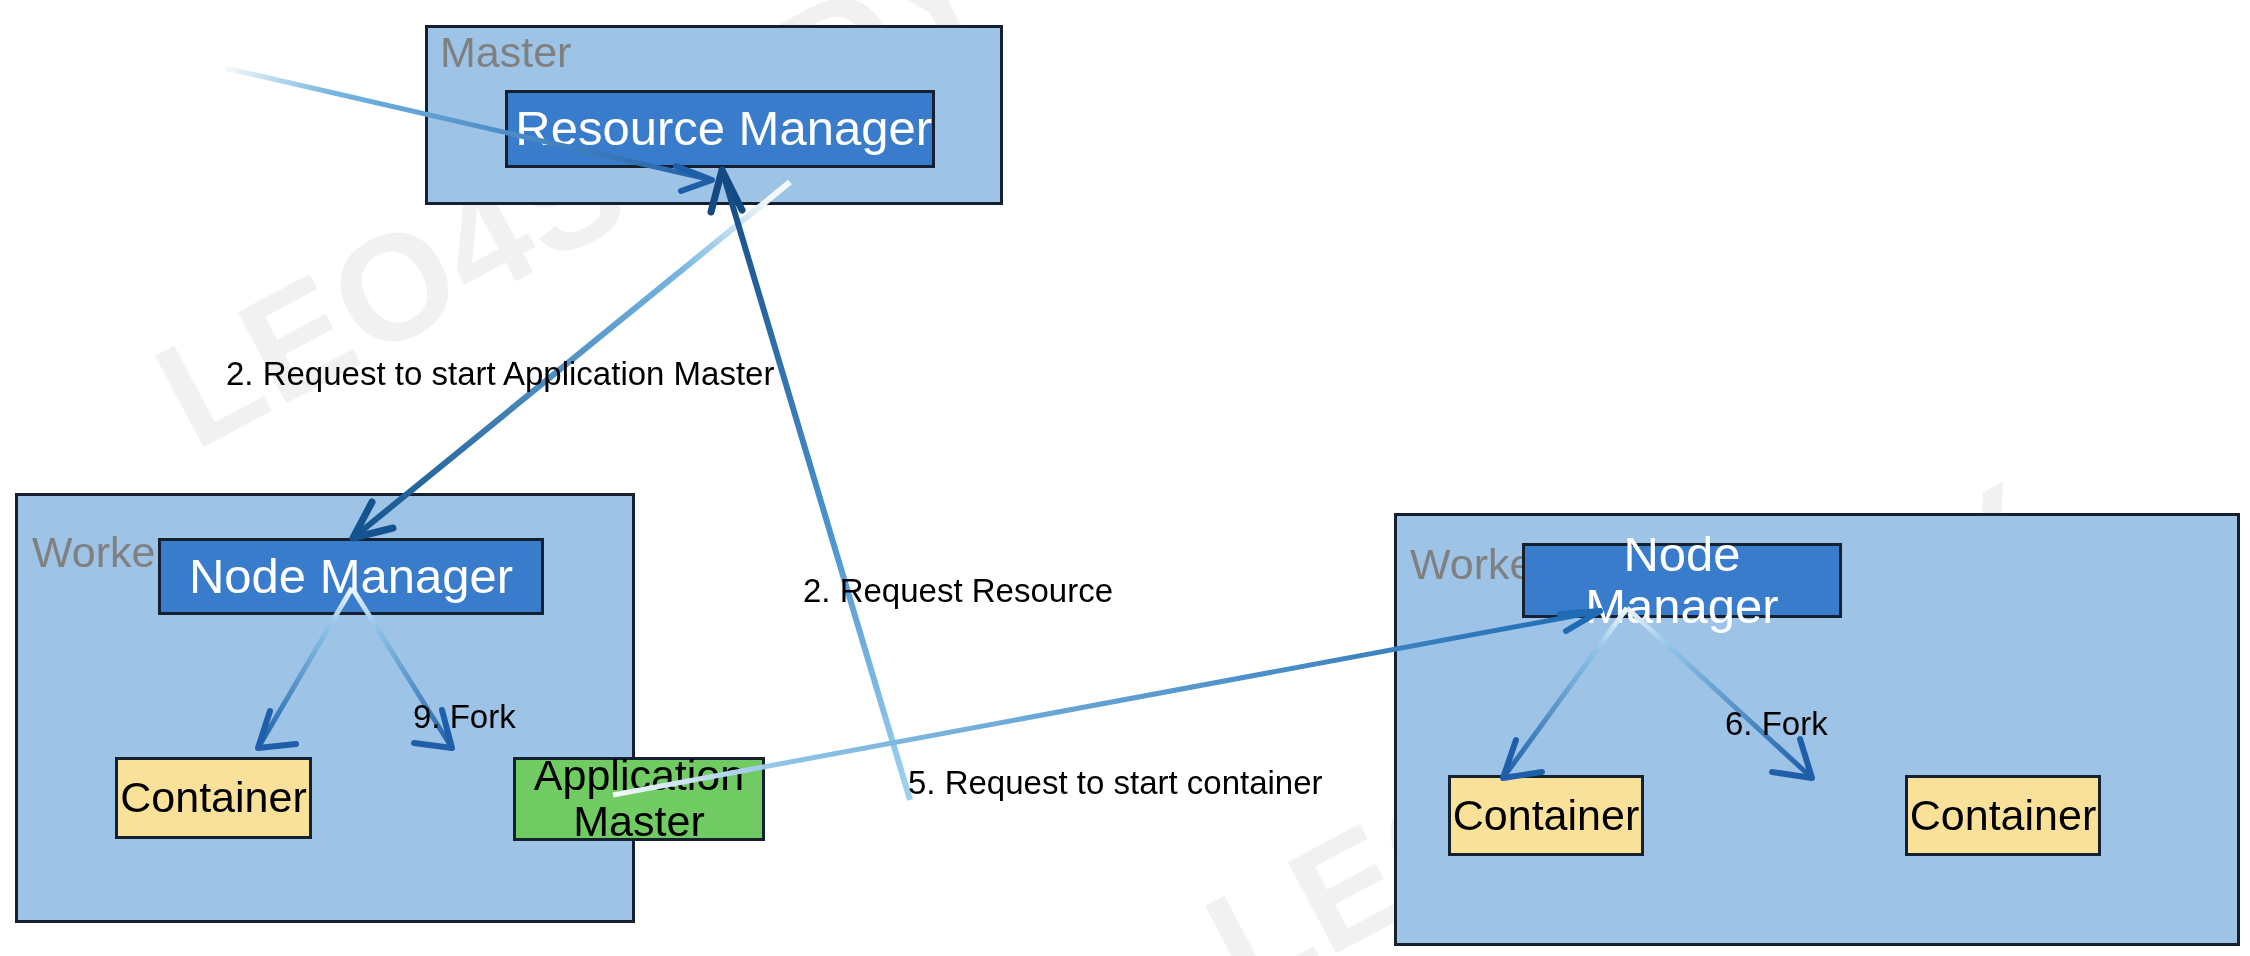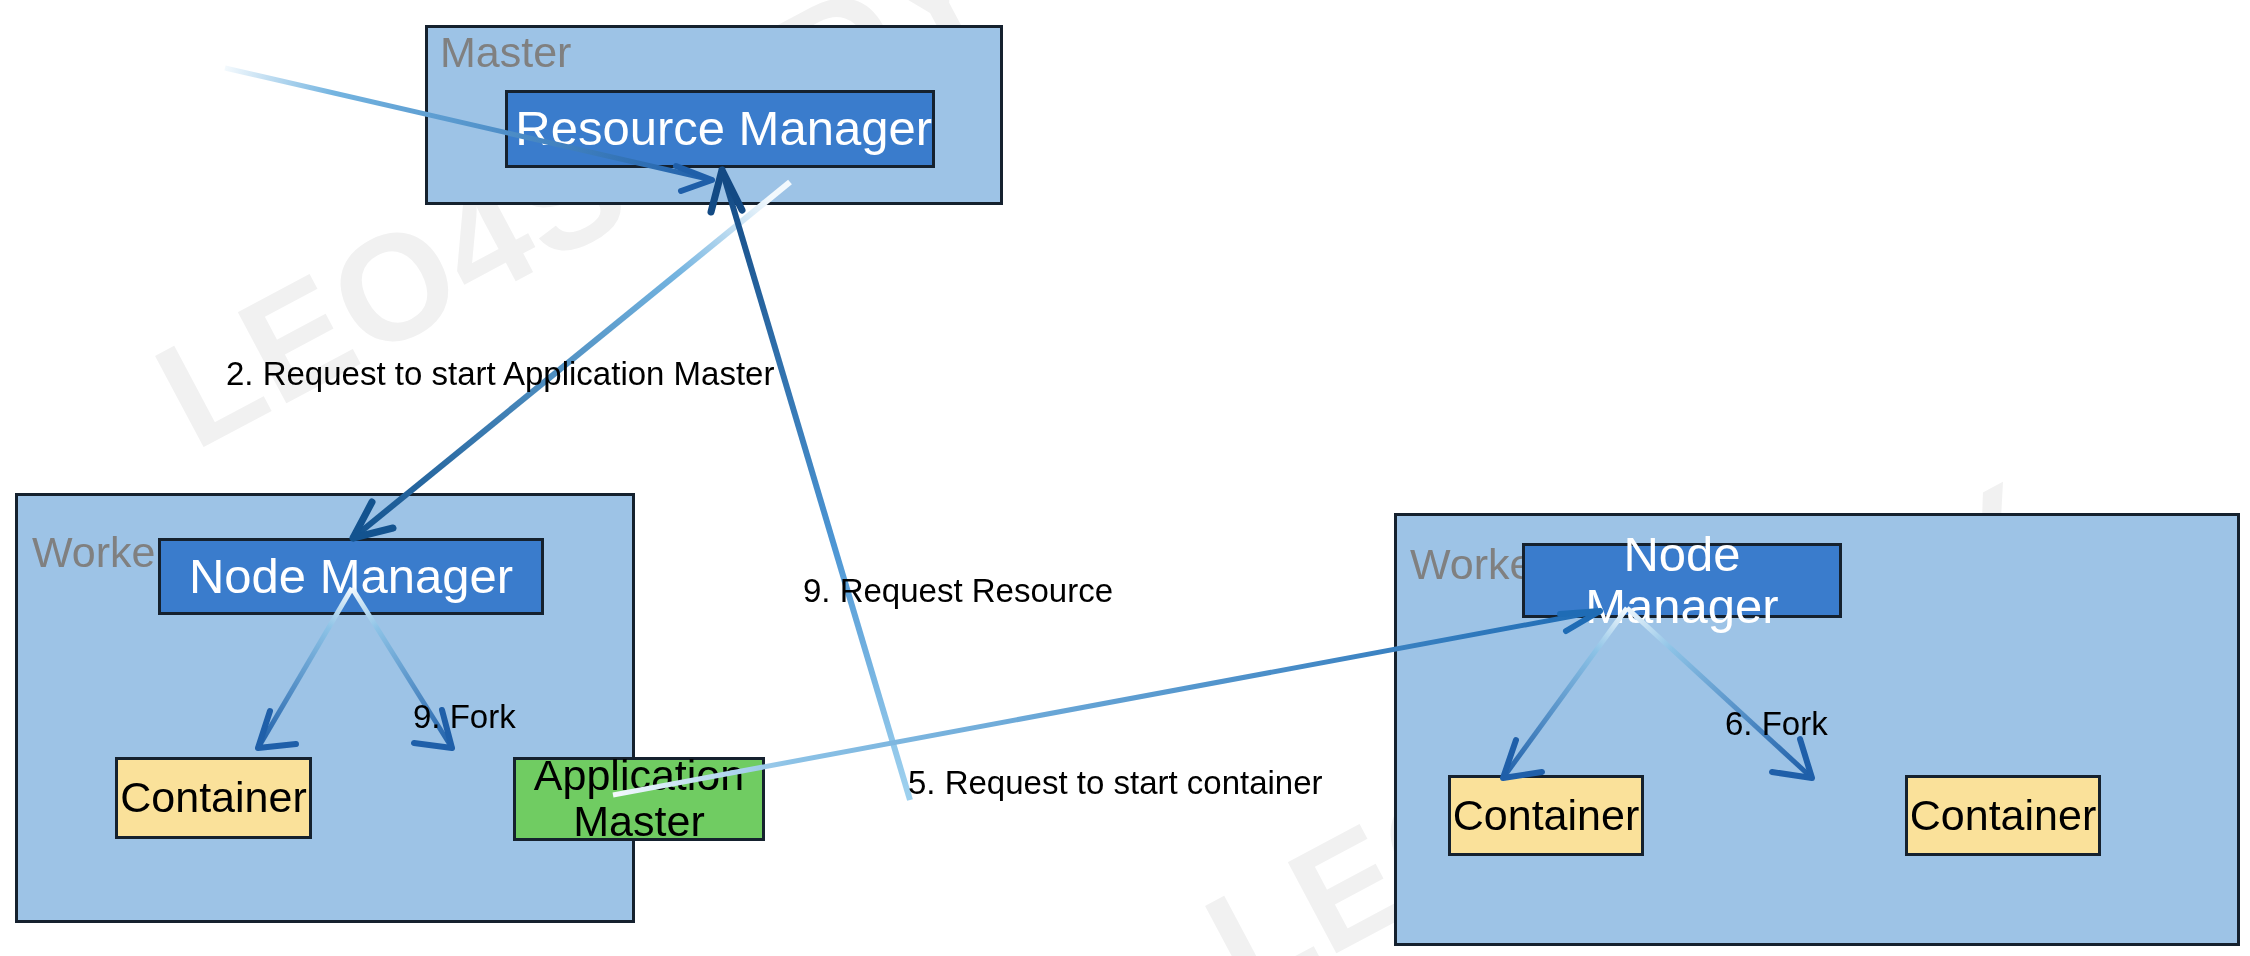--- a/index.html
+++ b/index.html
@@ -247,19 +247,19 @@
 
   <div class="box container-box" style="left:1905px; top:775px; width:196px; height:81px;">
     <span>Container</span>
   </div>
 
 
   <div class="step-label" style="left:226px; top:355px;">2. Request to start Application Master</div>
 
   <div class="step-label" style="left:413px; top:698px;">9. Fork</div>
 
-  <div class="step-label" style="left:803px; top:572px;">9. Request Resource</div>
+  <div class="step-label" style="left:803px; top:572px;">2. Request Resource</div>
 
   <div class="step-label" style="left:908px; top:764px;">5. Request to start container</div>
 
   <div class="step-label" style="left:1725px; top:705px;">6. Fork</div>
 
 </div>
 
 </body></html>

